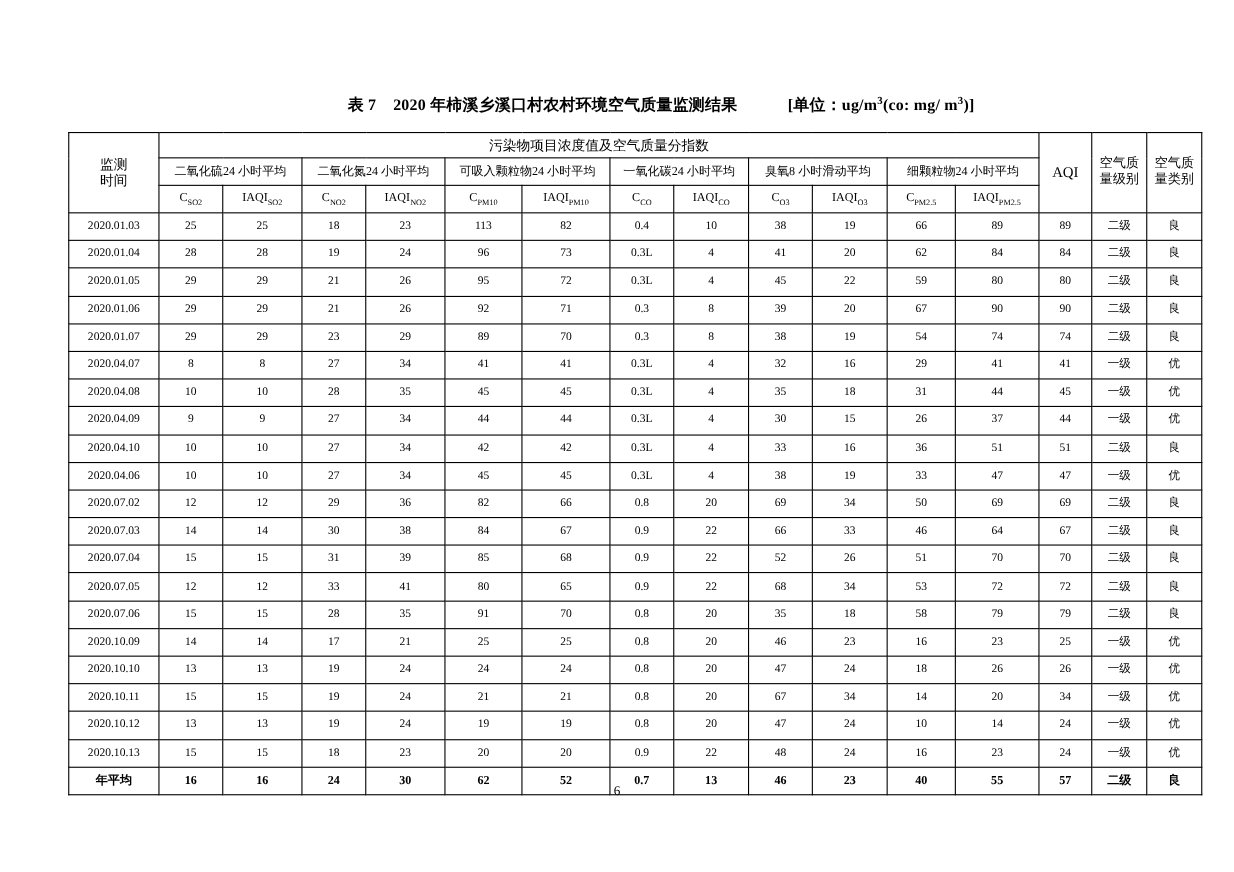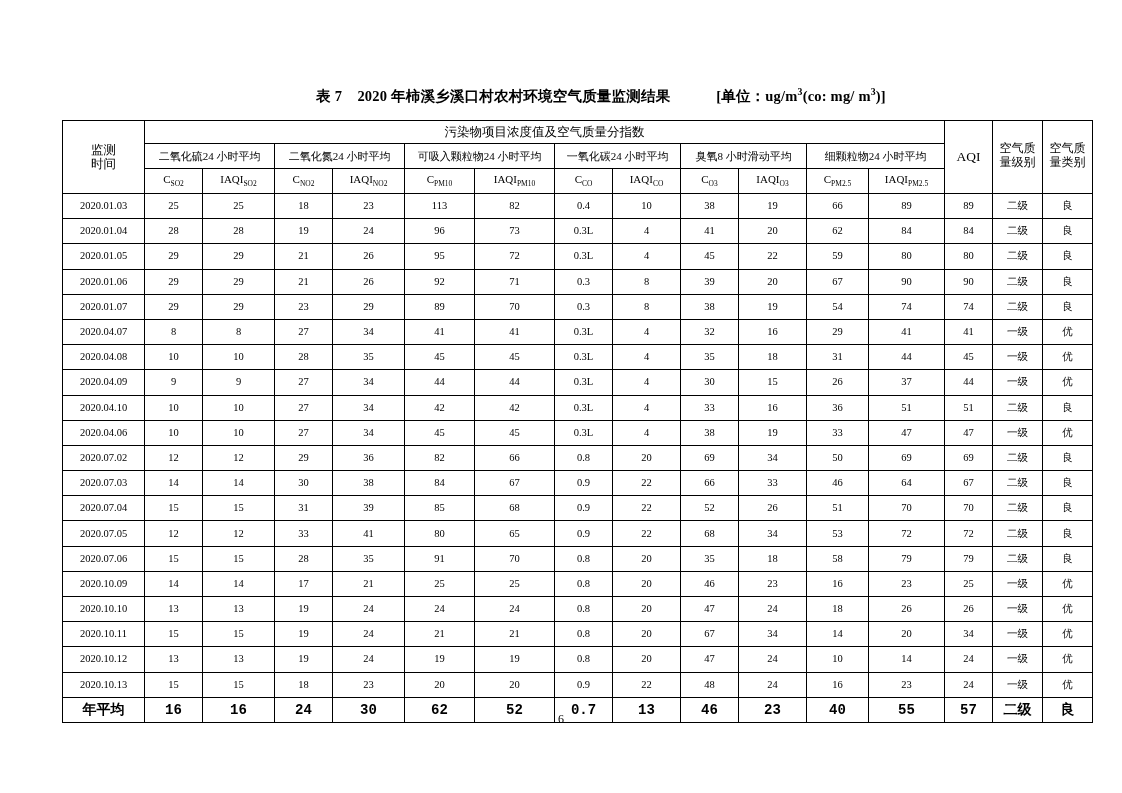--- a/index.html
+++ b/index.html
@@ -96,22 +96,21 @@
   }
   td.date-cell {
     font-size: 10.5px;
     margin-left: 12px;
   }
   td.grade-cell, td.cat-cell {
     font-size: 10.5px;
   }
   tr.avg-row td {
     font-weight: bold;
-    font-size: 14px;
-    font-family: Liberation Mono, monospace;
+    font-size: 11px;
   }
   .pagenum {
     position: absolute;
     top: 712px;
     left: 0;
     width: 1122px;
     text-align: center;
     font-size: 12px;
   }
 </style>

